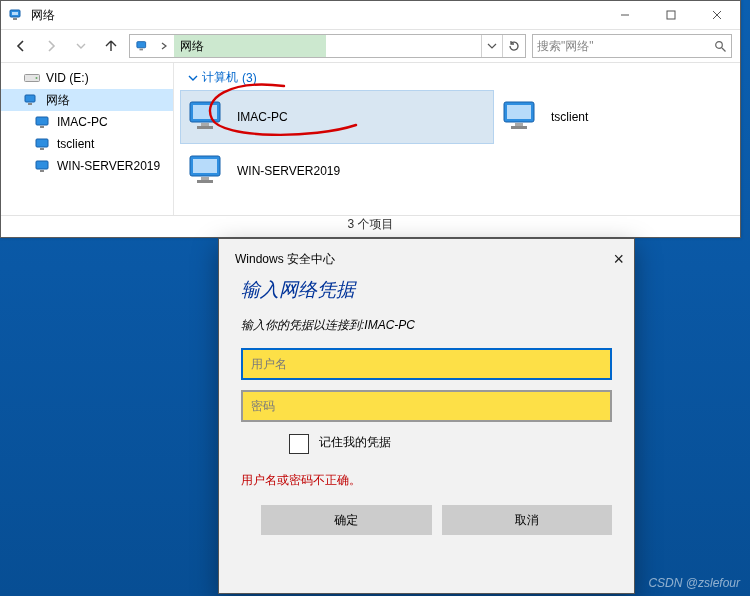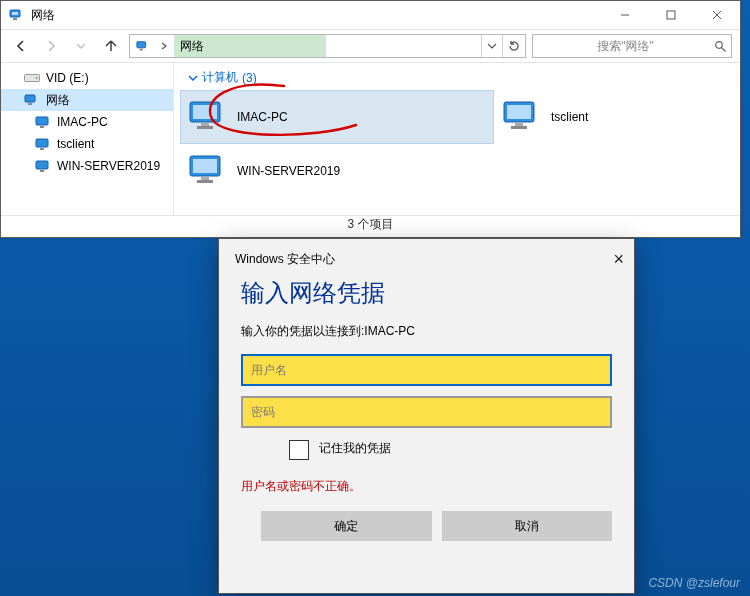--- a/index.html
+++ b/index.html
@@ -1,18 +1,18 @@
 <!DOCTYPE html>
 <html><head>
 <meta charset="utf-8">
 <style>
   html,body{margin:0;padding:0;font-family:"Microsoft YaHei","Segoe UI",Arial,sans-serif;font-size:12px;background:#0a5aab;}
   .stage{position:relative;width:750px;height:596px;overflow:hidden;background:linear-gradient(180deg,#0b5fb0 0%,#0a58a5 45%,#074e94 100%);}
   
-  .explorer{position:absolute;left:0;top:0;width:739px;height:236px;background:#fff;border:1px solid #5c5c5c;box-shadow:0 0 3px rgba(0,0,0,.2);text-align:center;}
+  .explorer{position:absolute;left:0;top:0;width:739px;height:236px;background:#fff;border:1px solid #5c5c5c;box-shadow:0 0 3px rgba(0,0,0,.2);}
   .titlebar{height:28px;background:#fff;display:flex;align-items:center;border-bottom:1px solid #e3e3e3;}
   .tb-icon{margin:0 6px 0 8px;}
   .tb-title{flex:0 0 auto;color:#000;}
   .tb-spacer{flex:1 1 auto;}
   .wbtn{width:46px;height:28px;display:flex;align-items:center;justify-content:center;color:#555;}
   .addrbar{height:32px;background:#fff;display:flex;align-items:center;gap:6px;padding:0 8px;border-bottom:1px solid #e3e3e3;}
   .navbtn{width:24px;height:24px;display:flex;align-items:center;justify-content:center;color:#555;border-radius:2px;}
   .navbtn.disabled{color:#bdbdbd;}
   .addrbox{flex:1 1 auto;height:22px;border:1px solid #b6b6b6;display:flex;align-items:center;background:#fff;}
   .addrbox .seg-icon{padding:0 4px 0 6px;}
@@ -42,26 +42,26 @@
   .viewbtns{display:flex;gap:2px;}
   .viewbtn{width:22px;height:16px;border:1px solid #cfcfcf;background:#f4f4f4;}
   
   .redmark{position:absolute;pointer-events:none;}
   
   .dialog{position:absolute;left:218px;top:238px;width:415px;height:354px;background:#f2f2f2;border:1px solid #555;box-shadow:0 8px 24px rgba(0,0,0,.35);}
   .dlg-hdr{display:flex;align-items:center;height:24px;padding:8px 10px 0 16px;}
   .dlg-hdr .t1{color:#000;}
   .dlg-hdr .x{margin-left:auto;font-size:18px;color:#222;}
   .dlg-body{padding:4px 22px 0 22px;}
-  .dlg-h{font-size:24px;color:#1b1bbf;color:#003399;padding:2px 0 14px 0;}
+  .dlg-h{font-size:19px;color:#1b1bbf;color:#003399;padding:2px 0 14px 0;font-style:italic;}
   .dlg-h{color:#003399;}
   .dlg-h{color:#1b4fbf;}
   .dlg-h{color:#003399;}
   .dlg-h{color:#0033aa;color:#003399;}
-  .dlg-sub{color:#000;margin-bottom:14px;}
+  .dlg-sub{color:#000;margin-bottom:14px;font-style:italic;}
   .field{border:2px solid #0066cc;background:#fde047;height:28px;display:flex;align-items:center;padding:0 8px;margin-bottom:10px;}
   .field.secondary{border:2px solid #999;}
   .field .ph{color:#7a7a7a;}
   .chkrow{display:flex;align-items:flex-start;gap:10px;margin:12px 0 18px 0;padding-left:48px;}
   .chkbox{width:18px;height:18px;border:1.5px solid #333;background:#fff;}
   .err{color:#c00000;margin-bottom:16px;}
   .dlg-btns{display:flex;gap:10px;padding-left:20px;}
   .dlg-btn{flex:1;height:30px;background:#ccc;display:flex;align-items:center;justify-content:center;color:#000;}
   .watermark{position:absolute;right:10px;bottom:6px;color:rgba(255,255,255,.55);font-size:12px;font-style:italic;pointer-events:none;}
   svg{display:block;}

